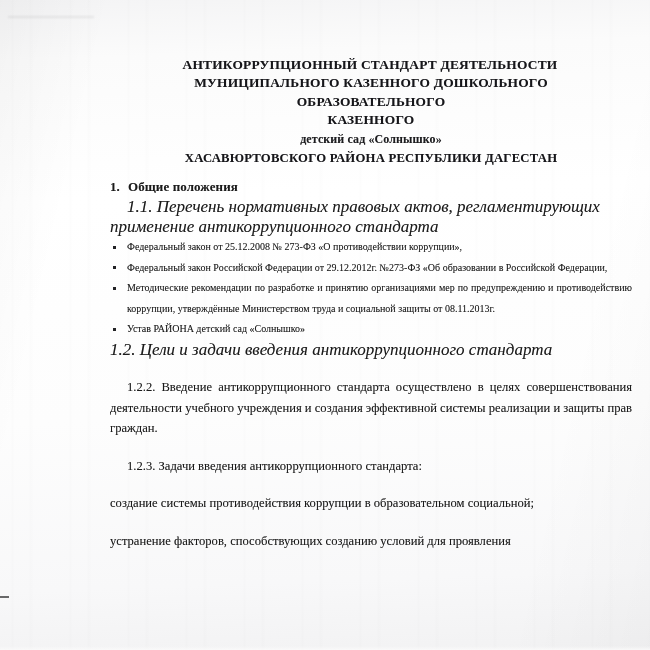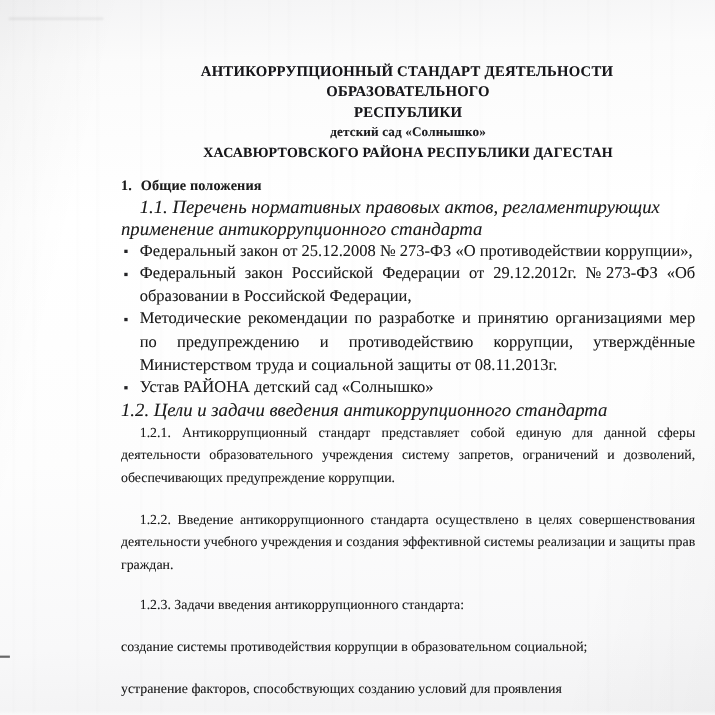--- a/index.html
+++ b/index.html
@@ -124,21 +124,21 @@
   
   ul.bullets {
     list-style: none;
     margin: 0;
     padding: 0;
   }
   ul.bullets > li {
     position: relative;
     padding-left: 17px;
     margin: 0;
-    font-size: 15px;
+    font-size: 10px;
     line-height: 20.6px;
     text-align: justify;
     text-justify: inter-word;
   }
   ul.bullets > li .bullet-dot {
     position: absolute;
     left: 3px;
     top: 8.5px;
     width: 3.2px;
     height: 3.2px;
@@ -165,22 +165,23 @@
 
 <div class="scan-page">
   <div class="scan-streaks"></div>
   <div class="scan-smudge-top"></div>
   <div class="scan-mark-left"></div>
 
   <div class="doc">
 
     <div class="title-block">
       <div class="title-line t1">АНТИКОРРУПЦИОННЫЙ СТАНДАРТ ДЕЯТЕЛЬНОСТИ</div>
+      <div class="title-line t2">МУНИЦИПАЛЬНОГО КАЗЕННОГО ДОШКОЛЬНОГО</div>
       <div class="title-line t3">ОБРАЗОВАТЕЛЬНОГО</div>
-      <div class="title-line t4">РЕСПУБЛИКИ</div>
+      <div class="title-line t4">КАЗЕННОГО</div>
       <div class="subtitle-line">детский сад «Солнышко»</div>
       <div class="title-line t5">ХАСАВЮРТОВСКОГО РАЙОНА РЕСПУБЛИКИ ДАГЕСТАН</div>
     </div>
 
     <div class="h1-num">
       <span class="n">1.</span><span>Общие положения</span>
     </div>
 
     <p class="ital indent-hang">
       <span>1.1.</span>
@@ -204,24 +205,20 @@
         <span class="bullet-dot"></span>
         <span>Устав РАЙОНА детский сад «Солнышко»</span>
       </li>
     </ul>
 
     <p class="ital indent-1">
       <span>1.2.</span>
       <span>Цели и задачи введения антикоррупционного стандарта</span>
     </p>
 
-    <p class="para indent-hang">
-      <span>1.2.1.</span>
-      <span>Антикоррупционный стандарт представляет собой единую для данной сферы деятельности образовательного учреждения систему запретов, ограничений и дозволений, обеспечивающих предупреждение коррупции.</span>
-    </p>
 
     <div class="gap-lg"></div>
 
     <p class="para indent-hang">
       <span>1.2.2.</span>
       <span>Введение антикоррупционного стандарта осуществлено в целях совершенствования деятельности учебного учреждения и создания эффективной системы реализации и защиты прав граждан.</span>
     </p>
 
     <div class="gap-lg"></div>
 

